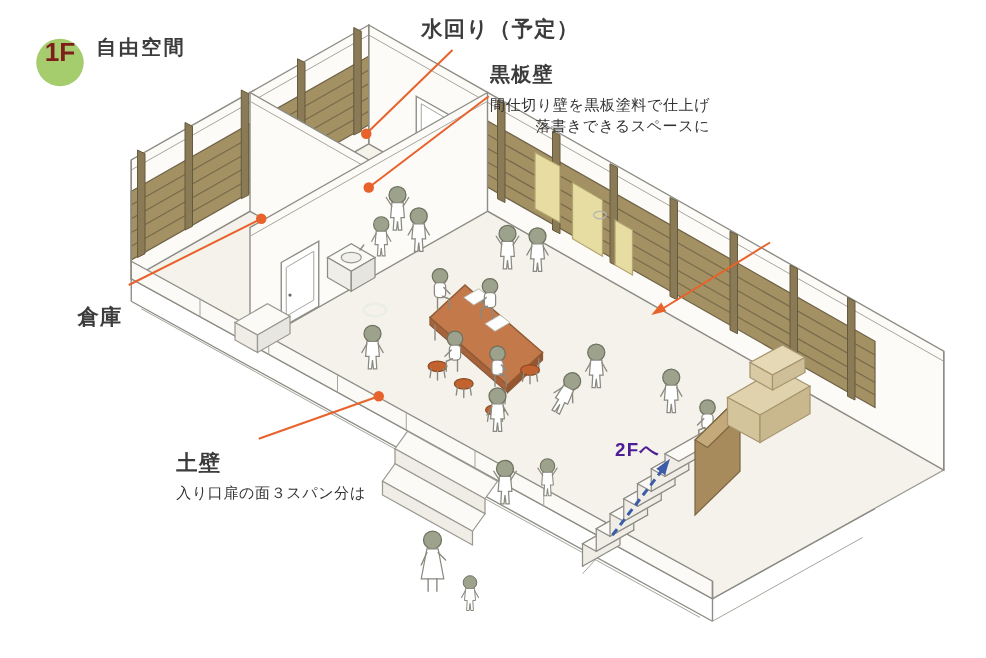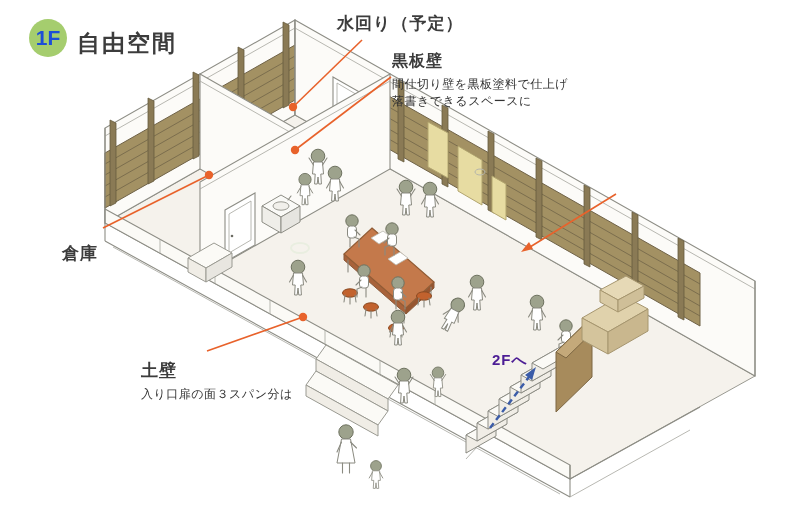--- a/index.html
+++ b/index.html
@@ -4,27 +4,27 @@
 <style>
   html,body{margin:0;padding:0;background:#ffffff;}
   #stage{
     position:relative;width:789px;height:526px;overflow:hidden;background:#ffffff;
     font-family:"Liberation Sans","DejaVu Sans",sans-serif;
   }
   #stage svg{position:absolute;left:0;top:0;}
   .anno{position:absolute;color:#3C3C3C;line-height:1.15;white-space:nowrap;}
   .anno .t-lg{font-size:17px;font-weight:600;letter-spacing:1px;}
   .anno .t-md{font-size:16px;font-weight:600;letter-spacing:1px;}
-  .anno .t-sm{font-size:12px;font-weight:400;color:#333;line-height:17px;letter-spacing:0.5px;}
+  .anno .t-sm{font-size:12px;font-weight:400;color:#333;line-height:17px;letter-spacing:0.5px;text-align:right;}
   .badge{
-    position:absolute;left:29px;top:19px;width:38px;height:38px;border-radius:50%;
-    background:#A5CD6E;color:#1d4ed8;font-size:21px;font-weight:700;
-    display:flex;align-items:center;justify-content:center;letter-spacing:0;
+    position:absolute;left:29px;top:31px;width:38px;height:38px;border-radius:50%;
+    background:#A5CD6E;color:#7f1d1d;font-size:21px;font-weight:700;
+    display:flex;align-items:flex-start;justify-content:center;letter-spacing:0;
   }
-  .badge-title{position:absolute;left:77px;top:28px;font-size:23px;font-weight:600;
+  .badge-title{position:absolute;left:77px;top:28px;font-size:16px;font-weight:600;
     color:#3C3C3C;letter-spacing:2px;}
   .stairs-label{position:absolute;left:492px;top:351px;color:#4c1d95;
     font-size:15px;font-weight:700;letter-spacing:1px;}
   
   .wallfill{fill:#FCFBF8;stroke:#8D8D85;stroke-width:1.1;}
   .edge{stroke:#8D8D85;stroke-width:1.1;fill:none;}
   .edge-thin{stroke:#A6A69E;stroke-width:0.8;fill:none;}
   .slatband{fill:#A39163;stroke:#6F6247;stroke-width:1;}
   .slatline{stroke:#6F6247;stroke-width:0.9;fill:none;opacity:0.85;}
   .post{fill:#8A7A55;stroke:#665A3E;stroke-width:0.8;}

